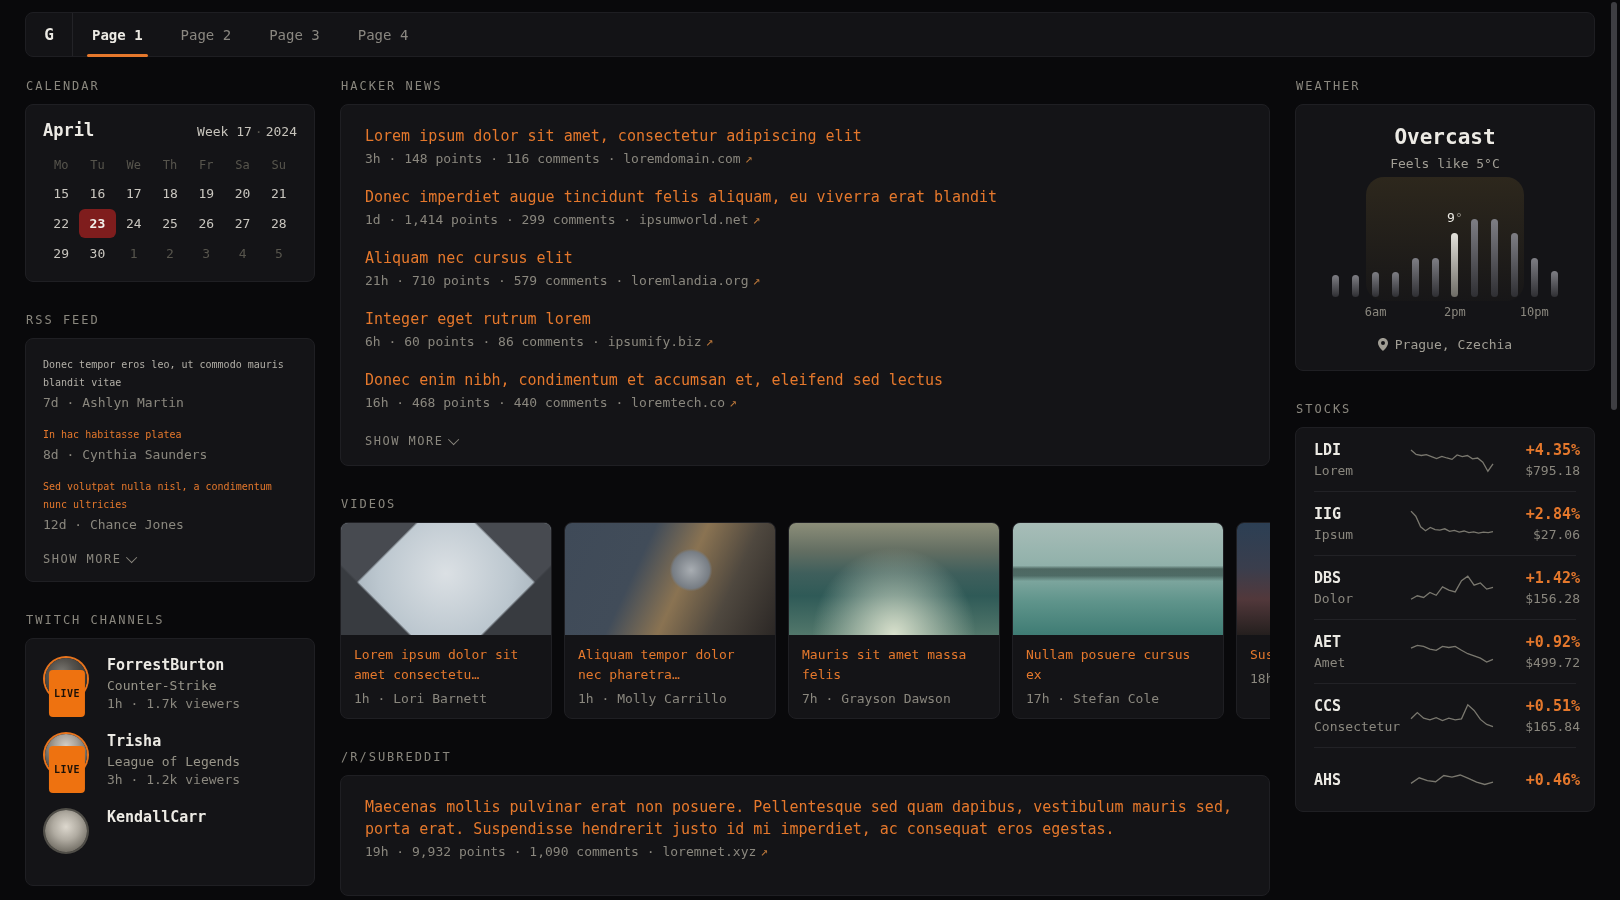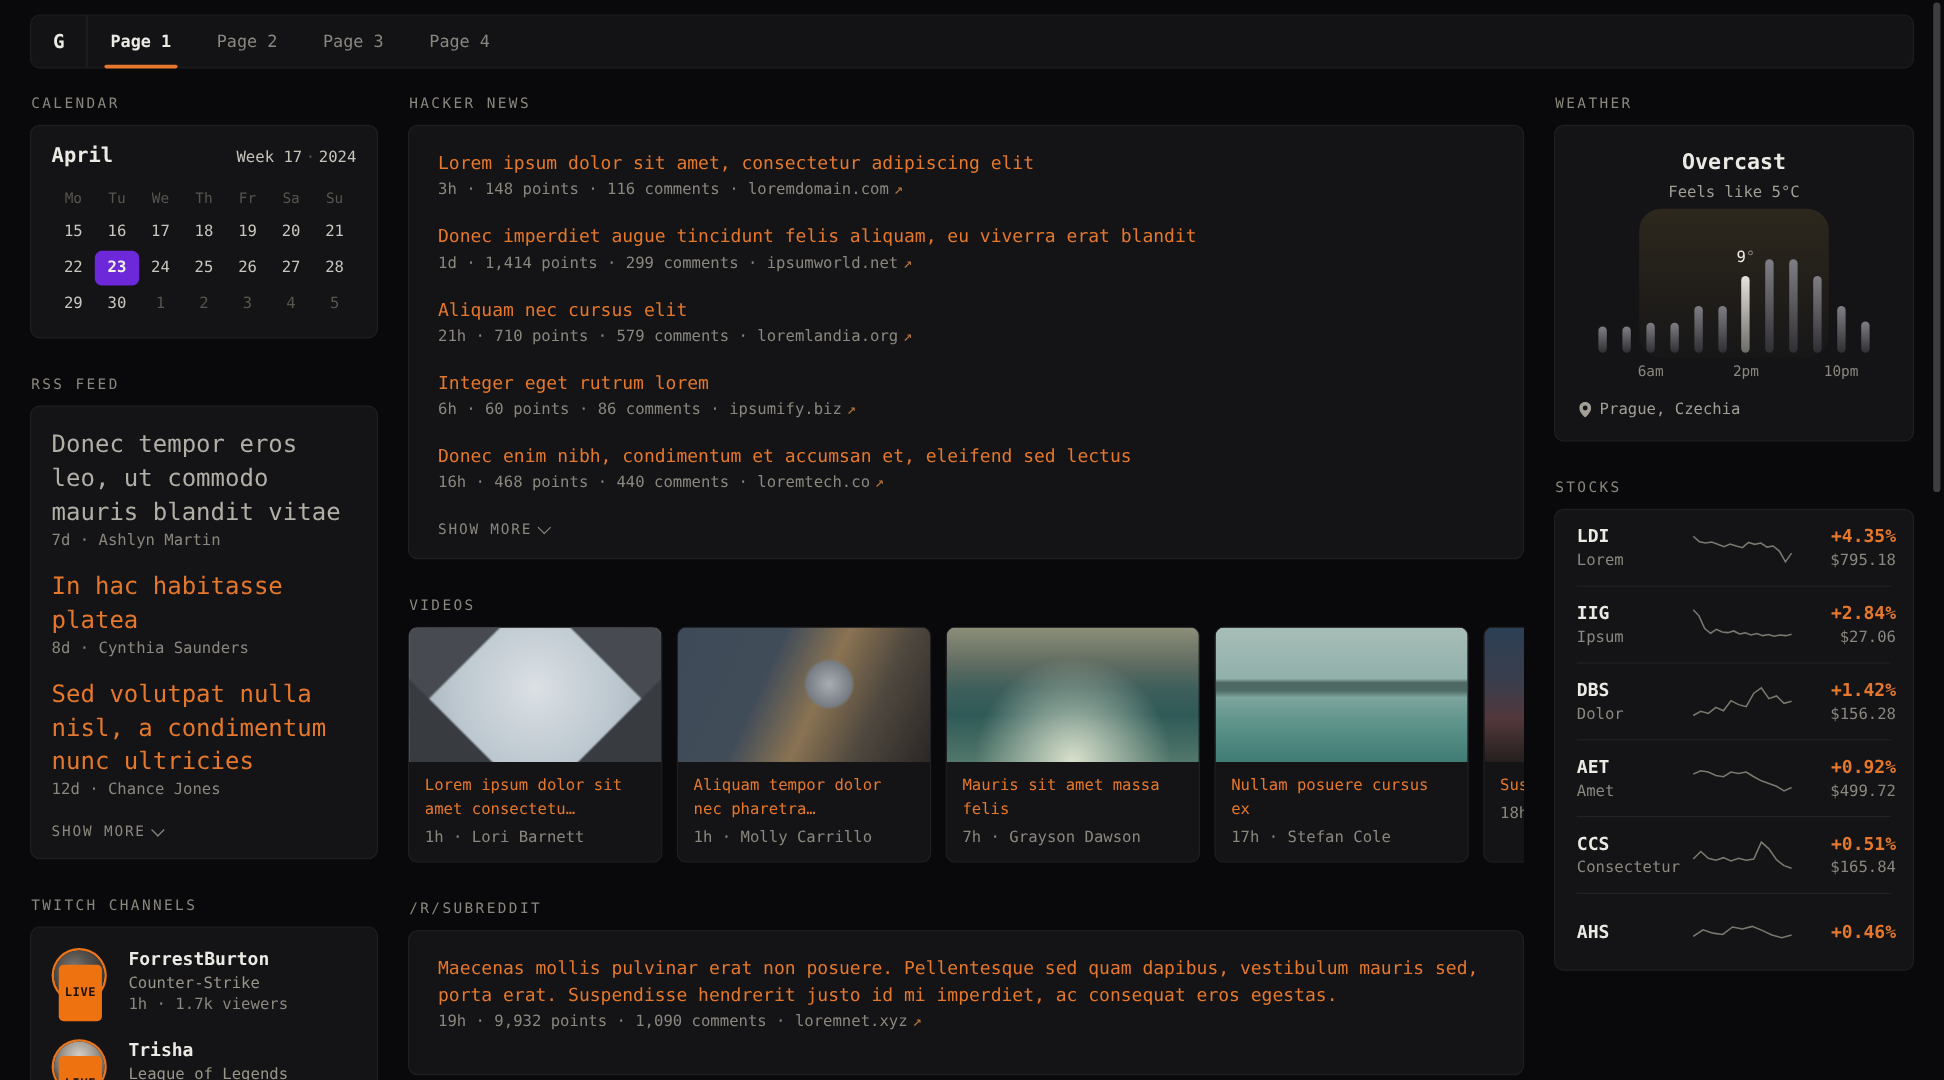--- a/index.html
+++ b/index.html
@@ -33,26 +33,26 @@
   
   .cal{padding:15px 17px 13px;}
   .cal-head{display:flex;justify-content:space-between;align-items:baseline;}
   .cal-month{font-size:17px;font-weight:bold;color:#eceae4;}
   .cal-week{font-size:13px;color:#c6c3bb;}
   .cal-week .sep{color:#57554d;padding:0 3px;}
   .cal-grid{display:grid;grid-template-columns:repeat(7,1fr);row-gap:1px;margin-top:12px;text-align:center;}
   .cal-wd{font-size:12px;color:#57554d;padding:6px 0;}
   .cal-day{font-size:13px;color:#c9c6bf;padding:7px 0;border-radius:6px;cursor:pointer;}
   .cal-day.dim{color:#57554d;}
-  .cal-day.sel{background:#6d28d9;color:#f2f0ea;font-weight:bold;}
+  .cal-day.sel{background:#7f1d1d;color:#f2f0ea;font-weight:bold;}
 
   
   .rss{padding:17px 17px 14px;}
   .rss-item{margin-bottom:16px;}
-  .rss-title{font-size:20px;line-height:28px;color:#e5782c;cursor:pointer;}
+  .rss-title{font-size:10px;line-height:18px;color:#e5782c;cursor:pointer;}
   .rss-title.visited{color:#b2afa7;}
   .meta{font-size:13px;color:#8a877e;margin-top:3px;}
   .show-more{display:inline-flex;align-items:center;gap:7px;font-size:12px;letter-spacing:1.5px;
              color:#8a877e;cursor:pointer;margin-top:2px;}
   .chev{width:7px;height:7px;border-left:1.5px solid #8a877e;border-bottom:1.5px solid #8a877e;
         transform:rotate(-45deg) translateY(-2px);display:inline-block;}
 
   
   .twitch{padding:17px 17px 10px;}
   .tw-ch{display:flex;gap:16px;margin-bottom:21px;cursor:pointer;}
@@ -77,34 +77,34 @@
   .vid-row{display:flex;gap:12px;width:930px;overflow:hidden;}
   .vid-card{width:212px;flex:none;background:#141417;border:1px solid #1f1f23;
             border-radius:8px;overflow:hidden;box-sizing:border-box;cursor:pointer;}
   .vid-thumb{height:112px;width:100%;}
   .vid-body{padding:10px 13px 12px;}
   .vid-title{font-size:13px;line-height:20px;color:#e5782c;}
   .vid-meta{font-size:13px;color:#8a877e;margin-top:6px;}
 
   
   .weather{padding:20px 20px 18px;text-align:center;}
-  .w-cond{font-size:18px;font-weight:bold;color:#eceae4;}
+  .w-cond{font-size:21px;font-weight:bold;color:#eceae4;}
   .w-feels{font-size:13px;color:#a19e95;margin-top:7px;}
   .w-chart{position:relative;height:96px;margin:30px 10px 0;}
   .daylight{position:absolute;left:16.6%;width:66.8%;top:-24px;bottom:-4px;border-radius:18px;
             background:linear-gradient(180deg,rgba(176,140,58,.16),rgba(176,140,58,.02));}
   .bars{position:relative;display:flex;height:100%;align-items:flex-end;}
   .bar-slot{flex:1;display:flex;justify-content:center;align-items:flex-end;position:relative;height:100%;}
   .bar{width:7px;border-radius:4px;background:linear-gradient(180deg,#7e7e84,#2f2f33);}
   .bar.hi{background:linear-gradient(180deg,#e4e2db,#6e6c66);}
   .bar-temp{position:absolute;left:50%;transform:translateX(-50%);font-size:13px;color:#eceae4;white-space:nowrap;}
   .bar-temp .deg{color:#8a877e;}
   .w-times{position:relative;height:16px;margin:8px 10px 0;}
   .w-time{position:absolute;transform:translateX(-50%);font-size:12px;color:#8a877e;}
-  .w-loc{margin-top:16px;font-size:13px;color:#a19e95;display:flex;justify-content:flex-start;gap:7px;align-items:center;}
+  .w-loc{margin-top:16px;font-size:13px;color:#a19e95;display:flex;justify-content:center;gap:7px;align-items:center;}
 
   
   .stocks{padding:0 18px;}
   .stk-row{display:flex;align-items:center;height:63px;border-top:1px solid #222226;cursor:pointer;}
   .stk-row:first-child{border-top:none;}
   .stk-left{width:96px;flex:none;}
   .stk-sym{font-size:15px;font-weight:bold;color:#eceae4;line-height:18px;}
   .stk-name{font-size:13px;color:#8a877e;margin-top:4px;}
   .stk-spark{flex:1;display:flex;justify-content:center;}
   .stk-right{width:86px;flex:none;text-align:right;}

